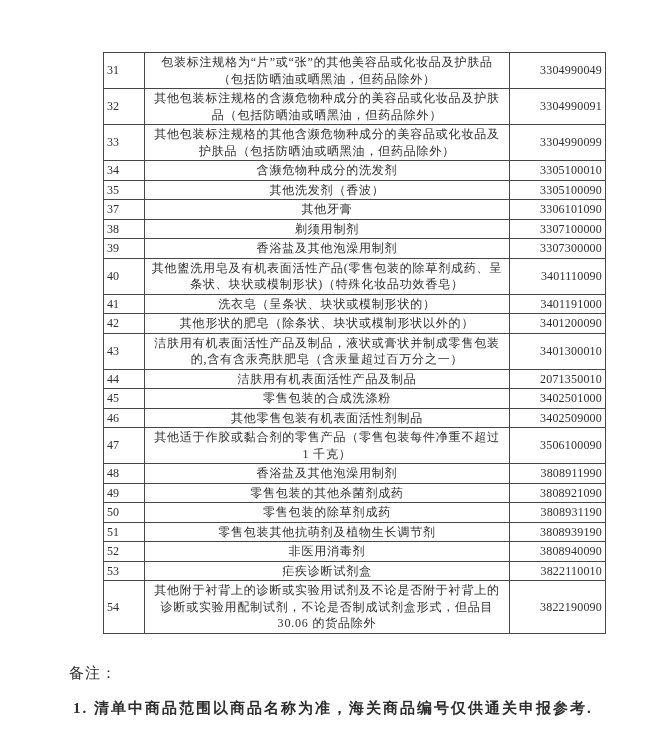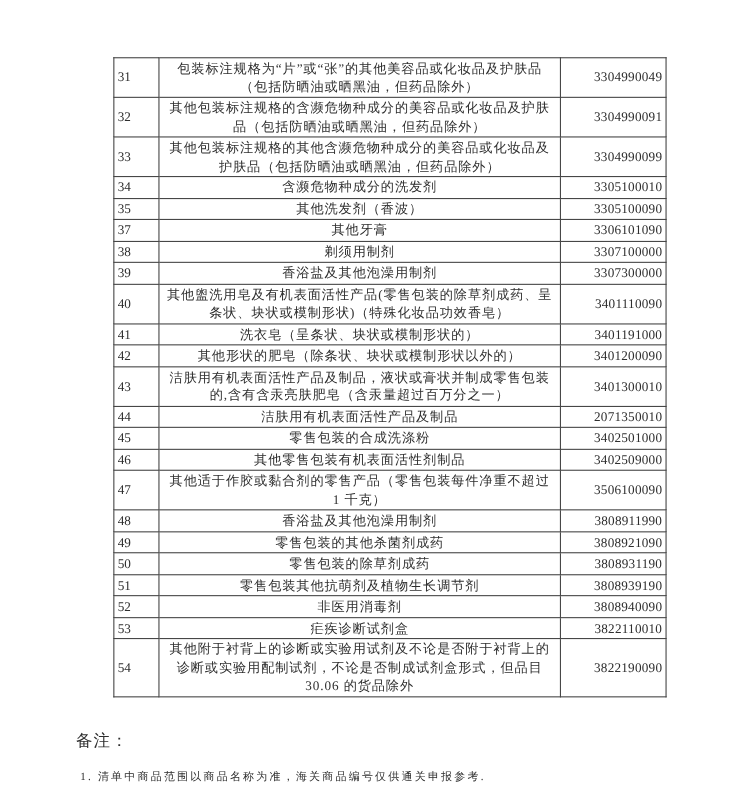--- a/index.html
+++ b/index.html
@@ -51,22 +51,23 @@
     position: absolute;
     left: 69px;
     top: 664px;
     font-size: 15px;
     letter-spacing: 1px;
   }
   .note-item {
     position: absolute;
     left: 73px;
     top: 699px;
-    font-size: 10px;
+    font-size: 15px;
     letter-spacing: 2px;
+    font-weight: bold;
   }
 </style>
 </head>
 <body>
 
 <table class="hs-table">
   <tbody id="table-body">
   <tr>
     <td class="col-no">31</td>
     <td class="col-desc">包装标注规格为“片”或“张”的其他美容品或化妆品及护肤品（包括防晒油或晒黑油，但药品除外）</td>

